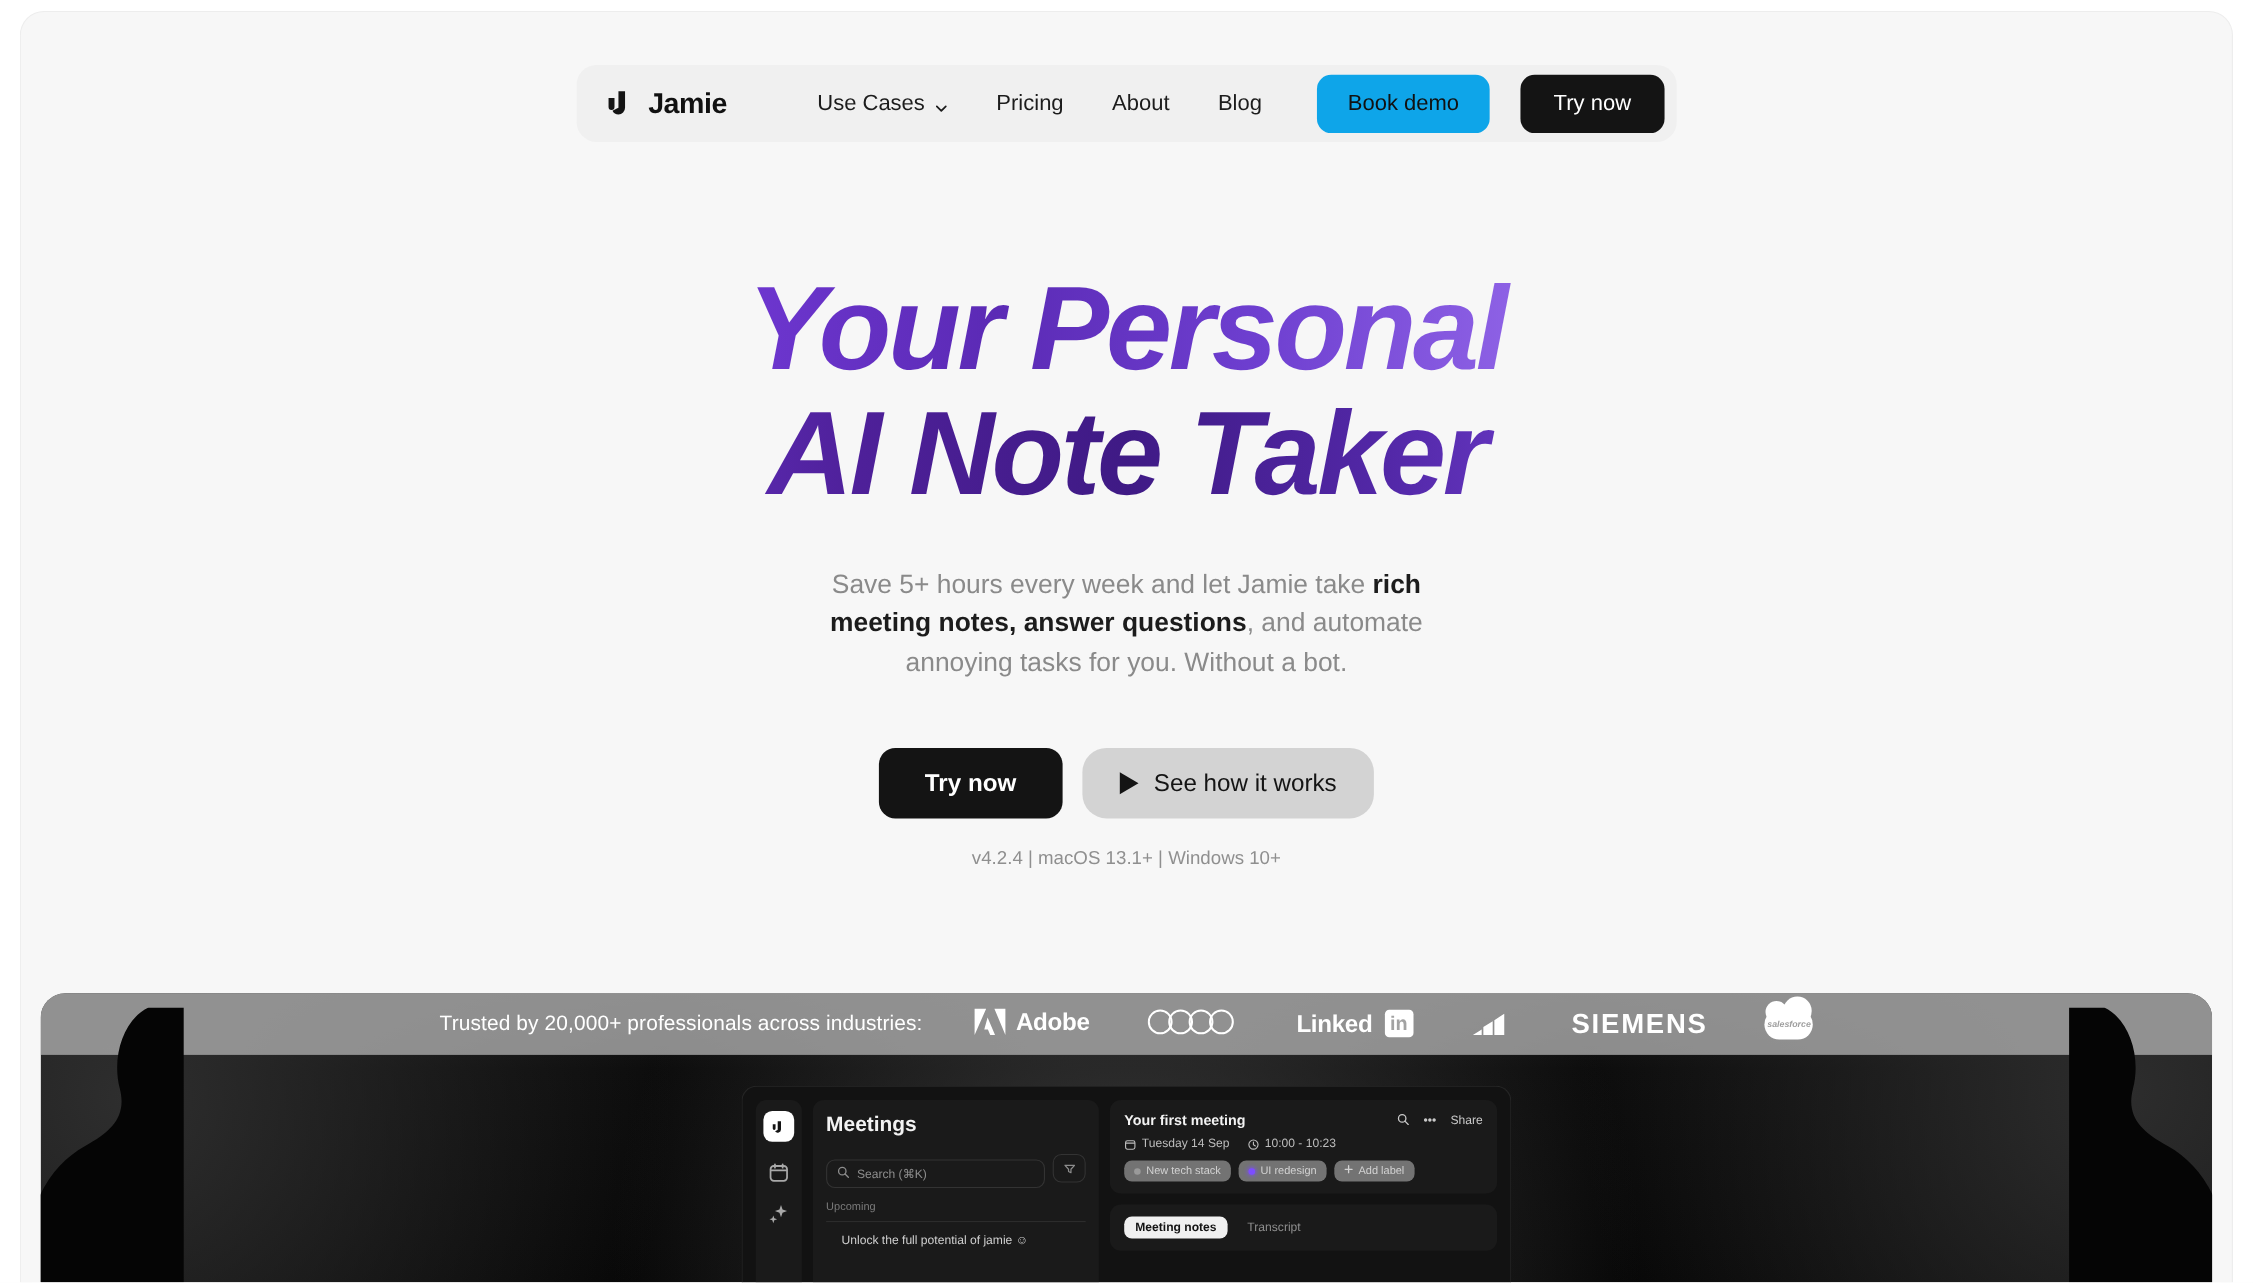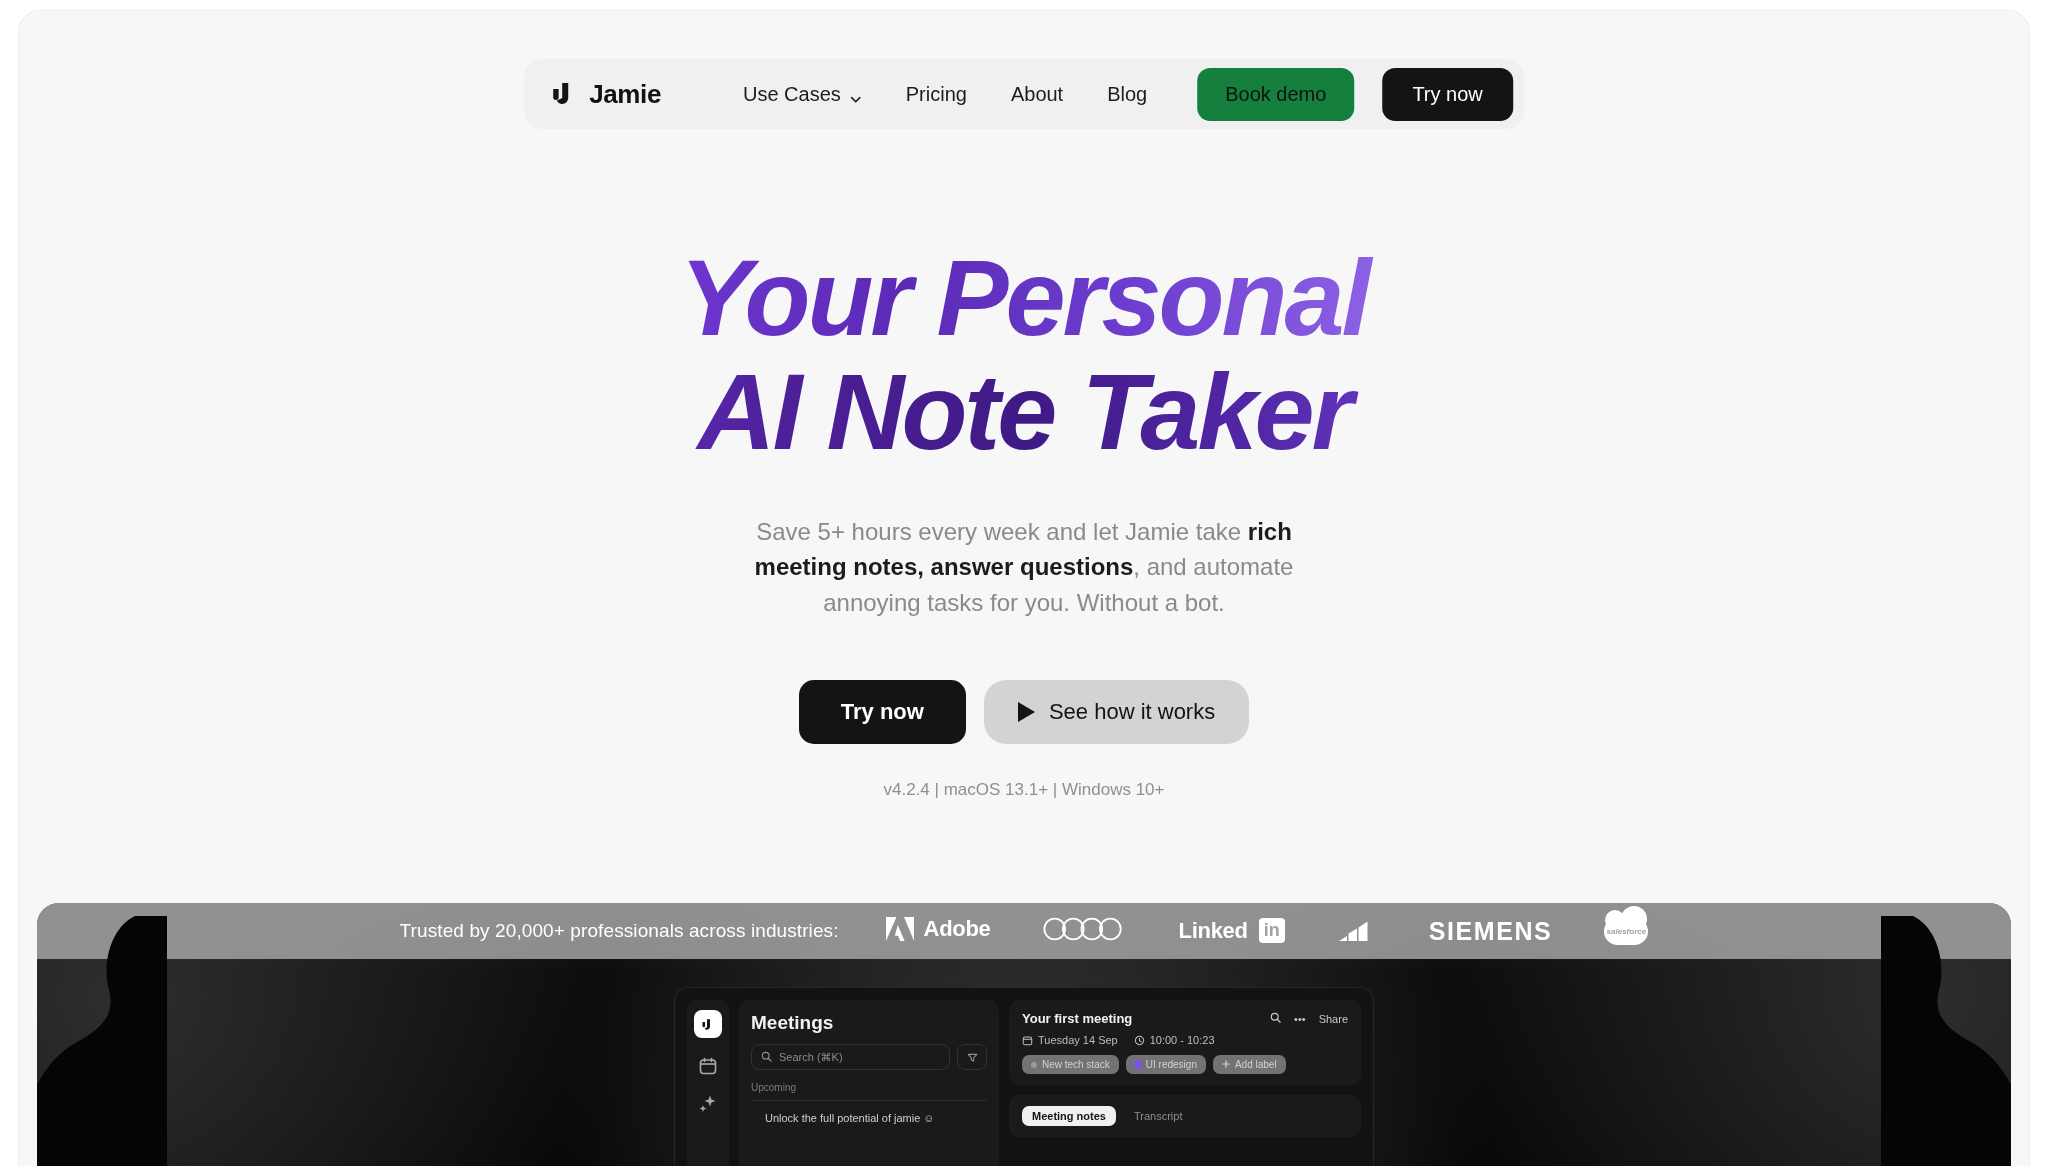--- a/index.html
+++ b/index.html
@@ -48,21 +48,21 @@
     font-size:20px; color:#1c1c1c; padding:10px 22px;
     display:flex; align-items:center; gap:8px;
     white-space:nowrap; cursor:pointer;
   }
   .chev { display:block; width:13px; height:13px; }
   .btn {
     border:none; cursor:pointer; white-space:nowrap;
     font-family:"Liberation Sans", sans-serif;
   }
   .btn-ghost {
-    background:#15803d; color:#111111;
+    background:#0ea5e9; color:#111111;
     font-size:20px; font-weight:500;
     border-radius:13px; padding:15px 28px;
     margin-left:12px;
   }
   .btn-dark {
     background:#141414; color:#ffffff;
     font-size:20px; font-weight:500;
     border-radius:13px; padding:15px 30px;
     margin-left:12px;
   }
@@ -113,21 +113,21 @@
     font-size:22px; font-weight:500;
     border-radius:22px; padding:19px 34px;
     display:flex; align-items:center; gap:14px;
   }
   .play-tri {
     width:0; height:0; display:block;
     border-left:17px solid #141414;
     border-top:10px solid transparent;
     border-bottom:10px solid transparent;
   }
-  .version { margin-top:36px; font-size:17px; color:#8f8f8f; }
+  .version { margin-top:26px; font-size:17px; color:#8f8f8f; }
 
   
   .showcase {
     position:absolute; left:18px; right:18px; top:892px; bottom:0;
     border-radius:22px 22px 0 0;
     overflow:hidden;
     background:
       radial-gradient(circle at 4% 36%, #2e2e2e 0%, rgba(46,46,46,0) 26%),
       radial-gradient(circle at 96% 34%, #2d2d2d 0%, rgba(45,45,45,0) 26%),
       radial-gradient(circle at 50% 92%, #3a3a3a 0%, rgba(58,58,58,0) 46%),
@@ -190,21 +190,21 @@
     width:28px; height:28px; background:#ffffff; border-radius:8px;
     display:flex; align-items:center; justify-content:center;
   }
   .side-ico { width:20px; height:20px; display:block; opacity:.75; }
   .app-list {
     width:260px; background:#1a1a1a; border-radius:10px;
     padding:12px; flex:none;
   }
   .app-h1 { color:#f2f2f2; font-size:19px; font-weight:700; }
   .app-search {
-    margin-top:0; height:26px;
+    margin-top:10px; height:26px;
     border:1px solid #333; border-radius:8px;
     display:flex; align-items:center; gap:7px; padding:0 9px;
     color:#8d8d8d; font-size:11px;
   }
   .app-search-row { display:flex; gap:7px; align-items:center; margin-top:10px; }
   .app-filter {
     width:30px; height:26px; border:1px solid #333; border-radius:8px;
     display:flex; align-items:center; justify-content:center; flex:none;
   }
   .app-sec { color:#7b7b7b; font-size:10px; margin-top:12px; }

